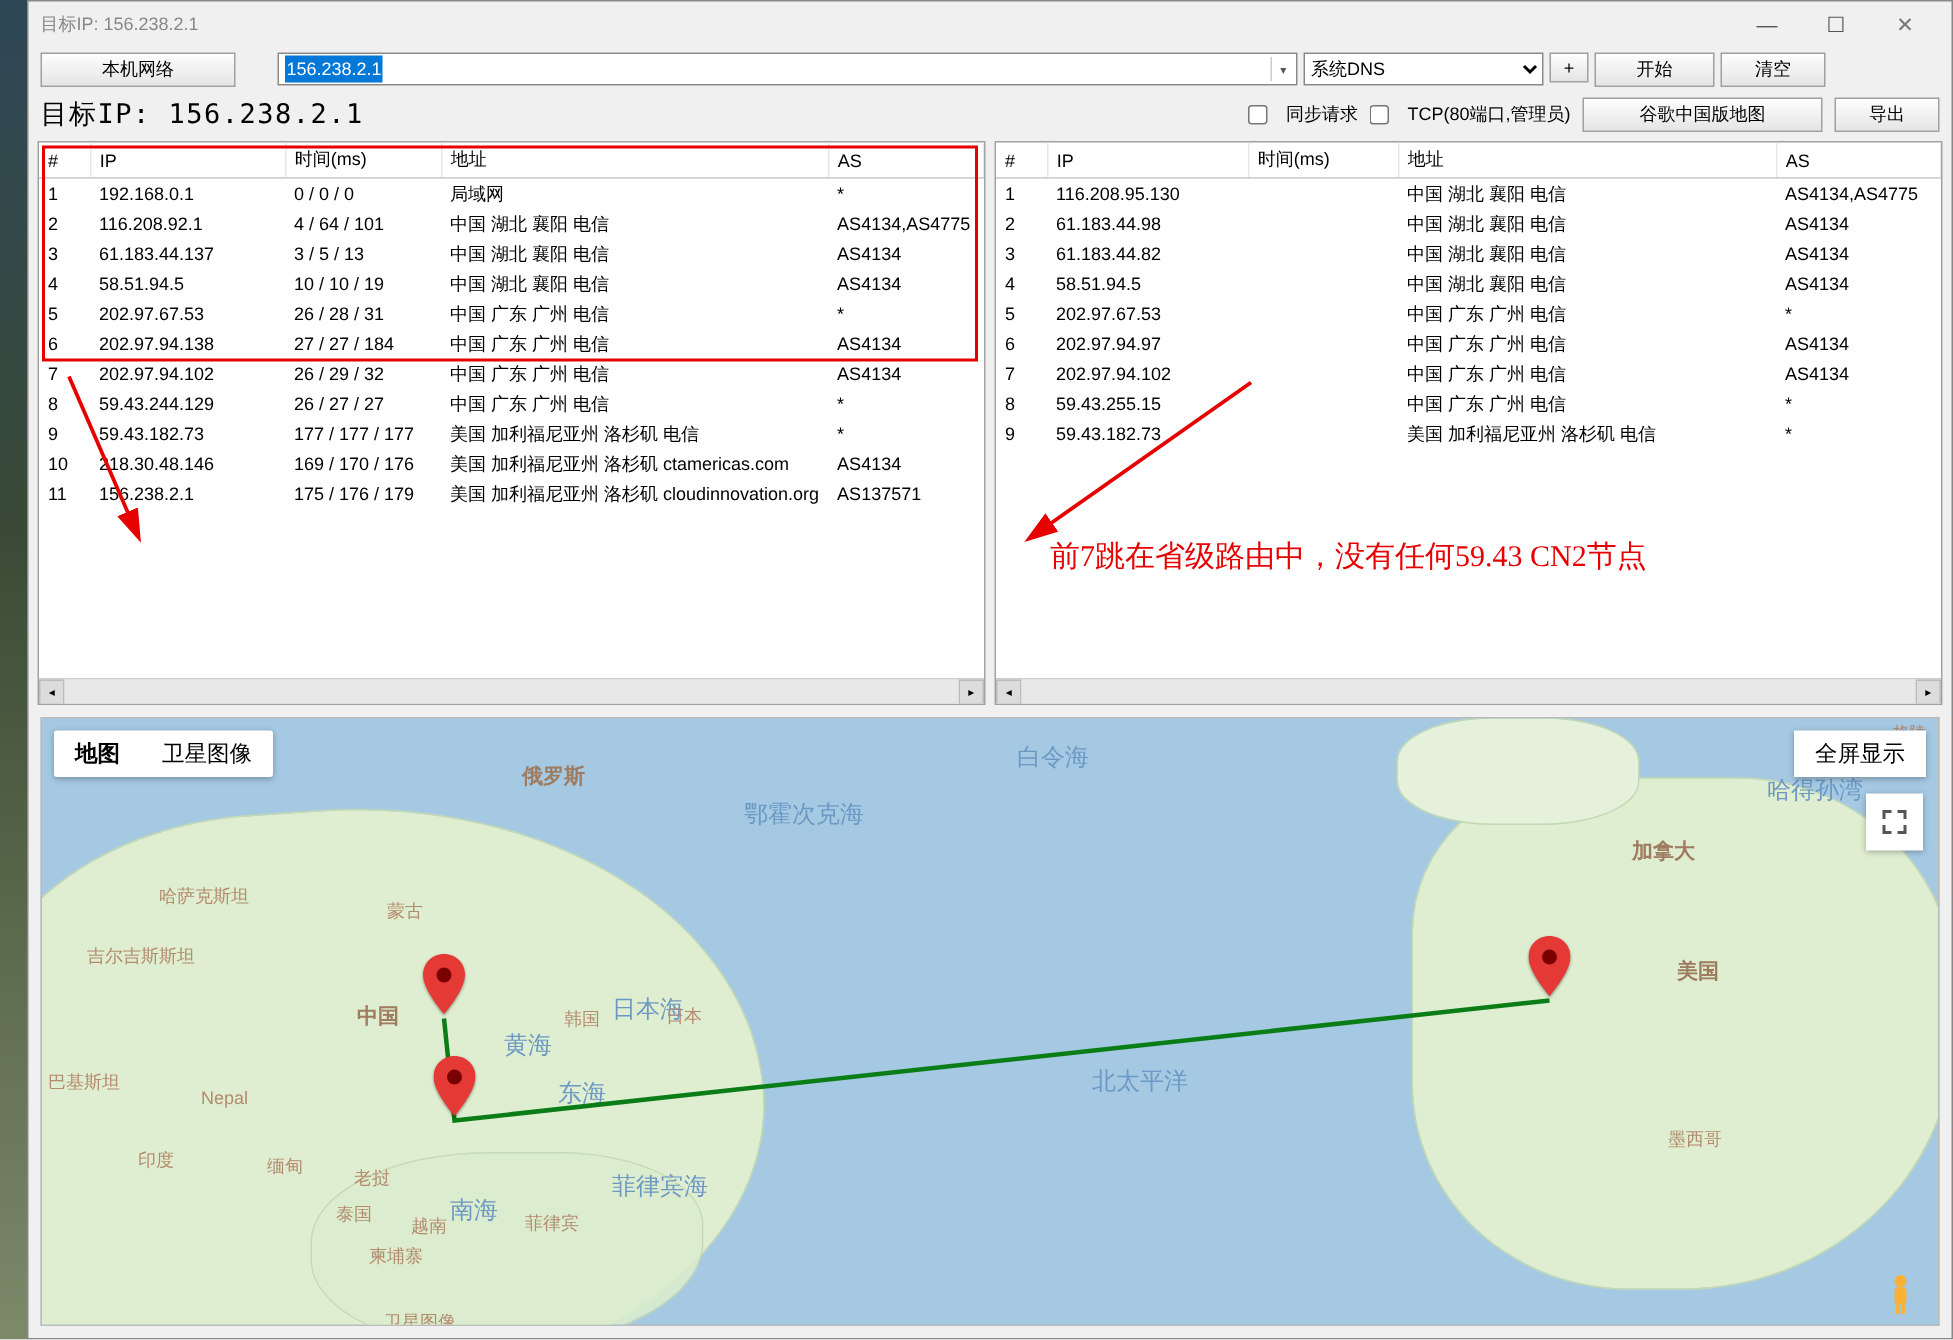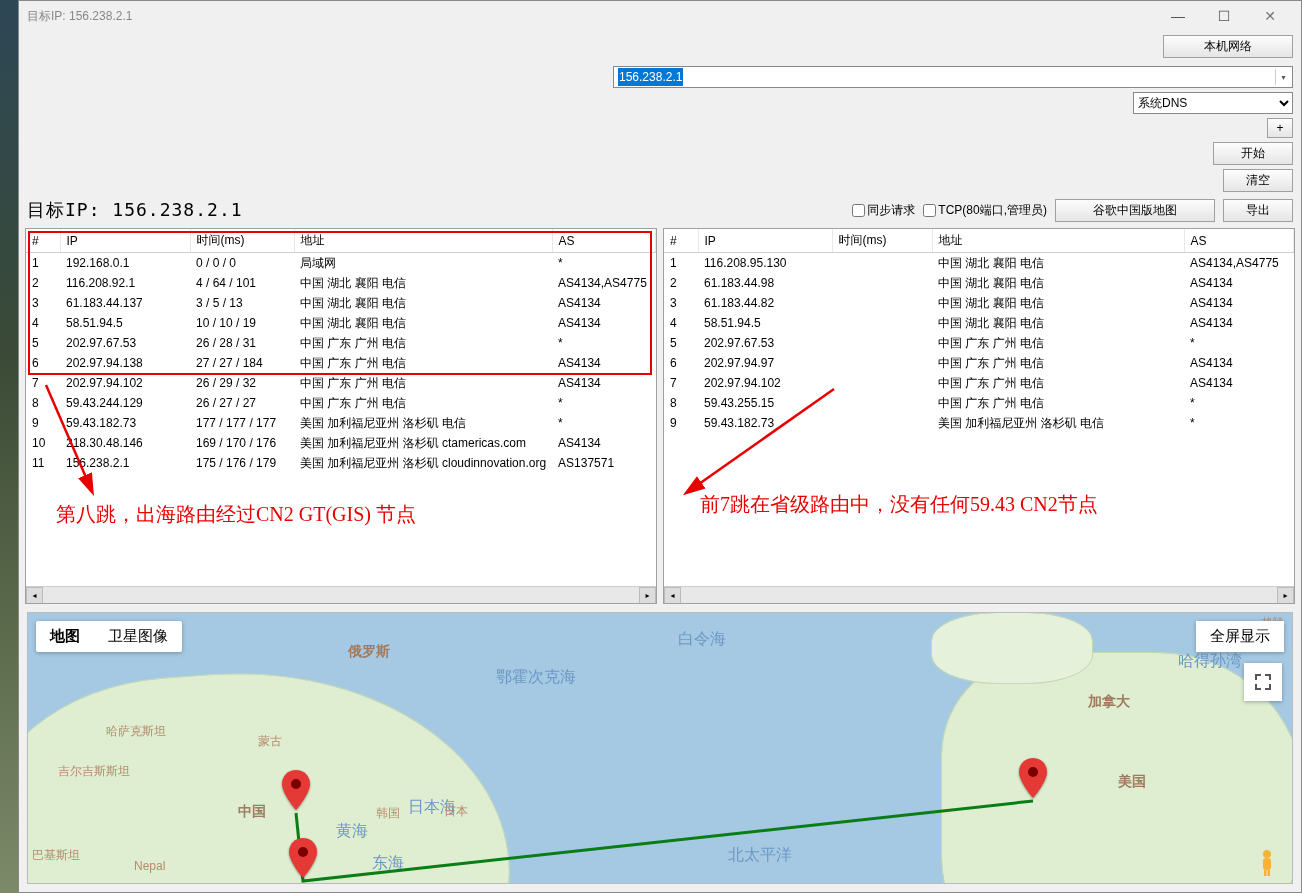--- a/index.html
+++ b/index.html
@@ -8,34 +8,34 @@
 
   
   .left-bleed { position: absolute; left: 0; top: 0; width: 18px; height: 100%; background: linear-gradient(180deg,#2d4756 0%,#3a4a36 40%,#5b6a4b 70%,#7c8a6a 100%); z-index: 0; }
 
   .window { position: absolute; left: 18px; top: 0; right: 0; bottom: 0; background: #f0f0f0; border: 1px solid #888; display: flex; flex-direction: column; }
   .titlebar { height: 30px; display: flex; align-items: center; color: #888; padding: 0 8px; font-size: 12px; }
   .titlebar .spacer { flex: 1; }
   .winbtn { width: 46px; height: 30px; display: flex; align-items: center; justify-content: center; color: #555; font-size: 14px; }
   .winbtn.close { color: #777; }
 
-  .toolbar { display: flex; align-items: flex-end; gap: 4px; padding: 4px 8px; flex-direction: column; }
+  .toolbar { display: flex; align-items: flex-start; gap: 4px; padding: 4px 8px; }
   .btn { background: #e1e1e1; border: 1px solid #a0a0a0; padding: 2px 10px; font-size: 12px; min-width: 60px; text-align: center; background: linear-gradient(#fdfdfd,#e5e5e5); cursor: pointer; }
   .btn.wide { min-width: 130px; }
   .btn.sq { min-width: 26px; padding: 2px 6px; }
   .input { border: 1px solid #888; background: #fff; height: 22px; padding: 0 4px; font-size: 12px; }
   .select { border: 1px solid #888; background: #fff; height: 22px; font-size: 12px; }
   .ip-input { width: 680px; }
   .ip-input .sel { background: #0078d7; color: #fff; padding: 0 1px; display:inline-block; height:18px; line-height:18px;}
   .ip-input-wrap { position: relative; display:inline-flex; align-items:center; }
   .ip-input-wrap .dropdown-arrow { position:absolute; right:2px; top:3px; width:16px; height:16px; border-left:1px solid #ccc; display:flex; align-items:center; justify-content:center; font-size:8px; color:#555;}
 
   .toolbar2 { display: flex; align-items: center; gap: 8px; padding: 2px 8px 6px 8px; }
   .target-label { font-family: "NSimSun","SimSun",monospace; font-size: 18px; letter-spacing: 1px; }
-  .cb { display: inline-flex; align-items: center; gap: 2px; font-size: 12px; }
+  .cb { display: inline-flex; align-items: center; gap: 12px; font-size: 12px; }
   .cb input { width:13px; height:13px; }
 
   .panes { display: flex; gap: 6px; padding: 0 6px; }
   .pane { background: #fff; border: 1px solid #a0a0a0; flex: 1; height: 376px; display:flex; flex-direction:column; position:relative; overflow:hidden;}
   .pane.pane-left { border: 1px solid #a0a0a0; }
   .pane .table { width: 100%; border-collapse: collapse; font-size: 12px; font-family: "SimSun","NSimSun",Arial;}
   .pane .table th { text-align: left; font-weight: normal; background: #fff; border-bottom: 1px solid #d0d0d0; border-right:1px solid #e8e8e8; padding: 3px 6px; position:sticky; top:0;}
   .pane .table td { padding: 1.5px 6px; white-space: nowrap; }
   .pane .scroll { overflow:auto; flex:1; }
   .hscroll { height:17px; background:#f0f0f0; border-top:1px solid #ccc; display:flex; align-items:center; }
@@ -226,21 +226,20 @@
 
       <div class="redbox" style="left:2px; top:2px; width:624px; height:144px;"></div>
       <svg class="arrow-svg" style="left:10px; top:150px;" width="80" height="130">
         <defs>
             <marker id="ah1" markerWidth="10" markerHeight="10" refX="6" refY="3" orient="auto">
               <path d="M0,0 L0,6 L9,3 z" fill="#e60000"></path>
             </marker>
           </defs>
         <line x1="10" y1="6" x2="55" y2="110" stroke="#e60000" stroke-width="2.5" marker-end="url(#ah1)"></line>
       </svg>
-      <div class="anno" style="left:30px; top:272px;">第八跳，出海路由经过CN2 GT(GIS) 节点</div>
     </div>
 
     <div class="pane">
       <div class="scroll">
         <table class="table">
           <colgroup>
               <col style="width:34px">
               <col style="width:134px">
               <col style="width:100px">
               <col style="width:252px">

